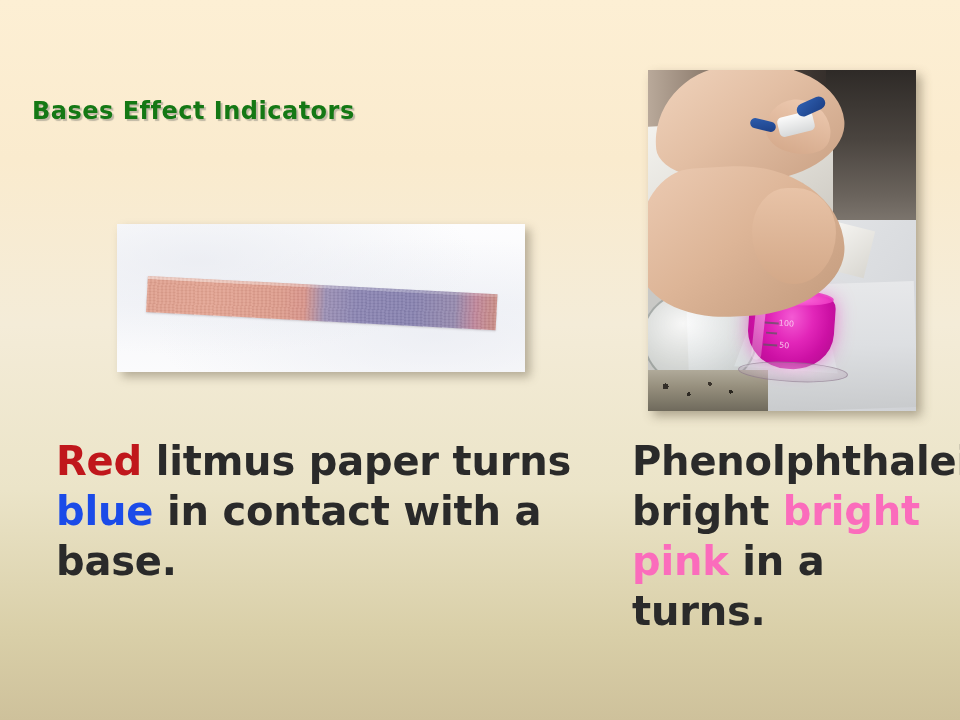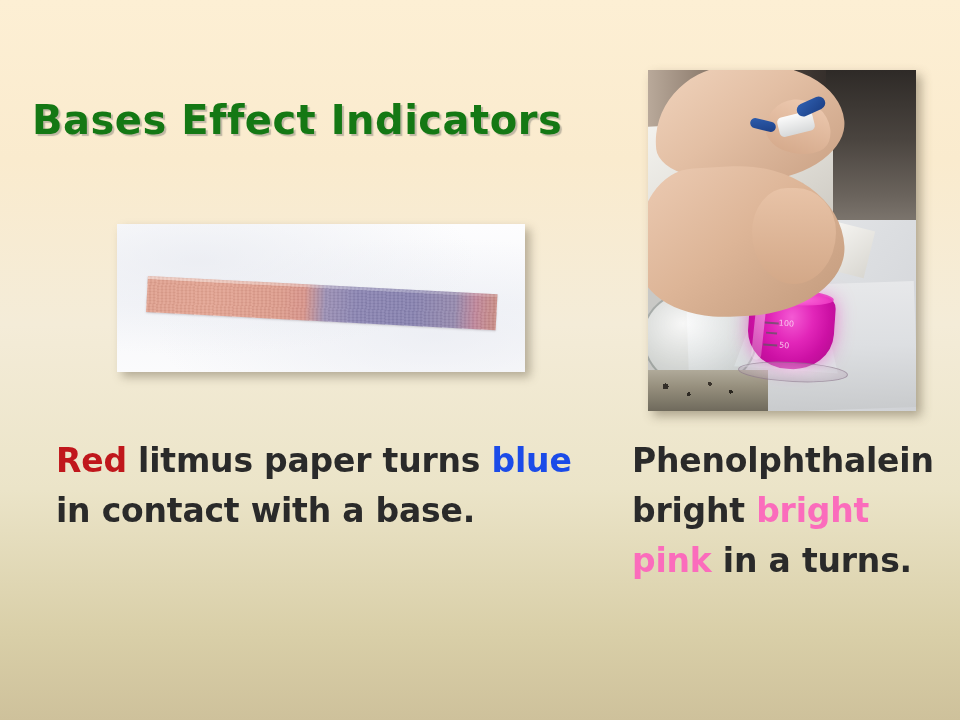--- a/index.html
+++ b/index.html
@@ -27,21 +27,21 @@
         #CEC19B 100%);
     overflow: hidden;
   }
 
   
   #title {
     position: absolute;
     left: 32px;
     top: 97px;
     font-family: "DejaVu Sans", sans-serif;
-    font-size: 40px;
+    font-size: 24px;
     font-weight: bold;
     letter-spacing: 0.5px;
     color: #147814;
     text-shadow: 2px 2px 1px rgba(120,120,110,0.45);
     white-space: nowrap;
   }
 
   
   #litmus-photo {
     position: absolute;
@@ -274,21 +274,21 @@
     background: rgba(90,90,92,0.7);
   }
 
   
   .caption {
     position: absolute;
     font-family: "DejaVu Sans", sans-serif;
     font-weight: bold;
     color: #2A2A2A;
     line-height: 50px;
-    font-size: 33px;
+    font-size: 40px;
     letter-spacing: -0.2px;
   }
   #caption-left {
     left: 56px;
     top: 436px;
     width: 540px;
   }
   #caption-right {
     left: 632px;
     top: 436px;

